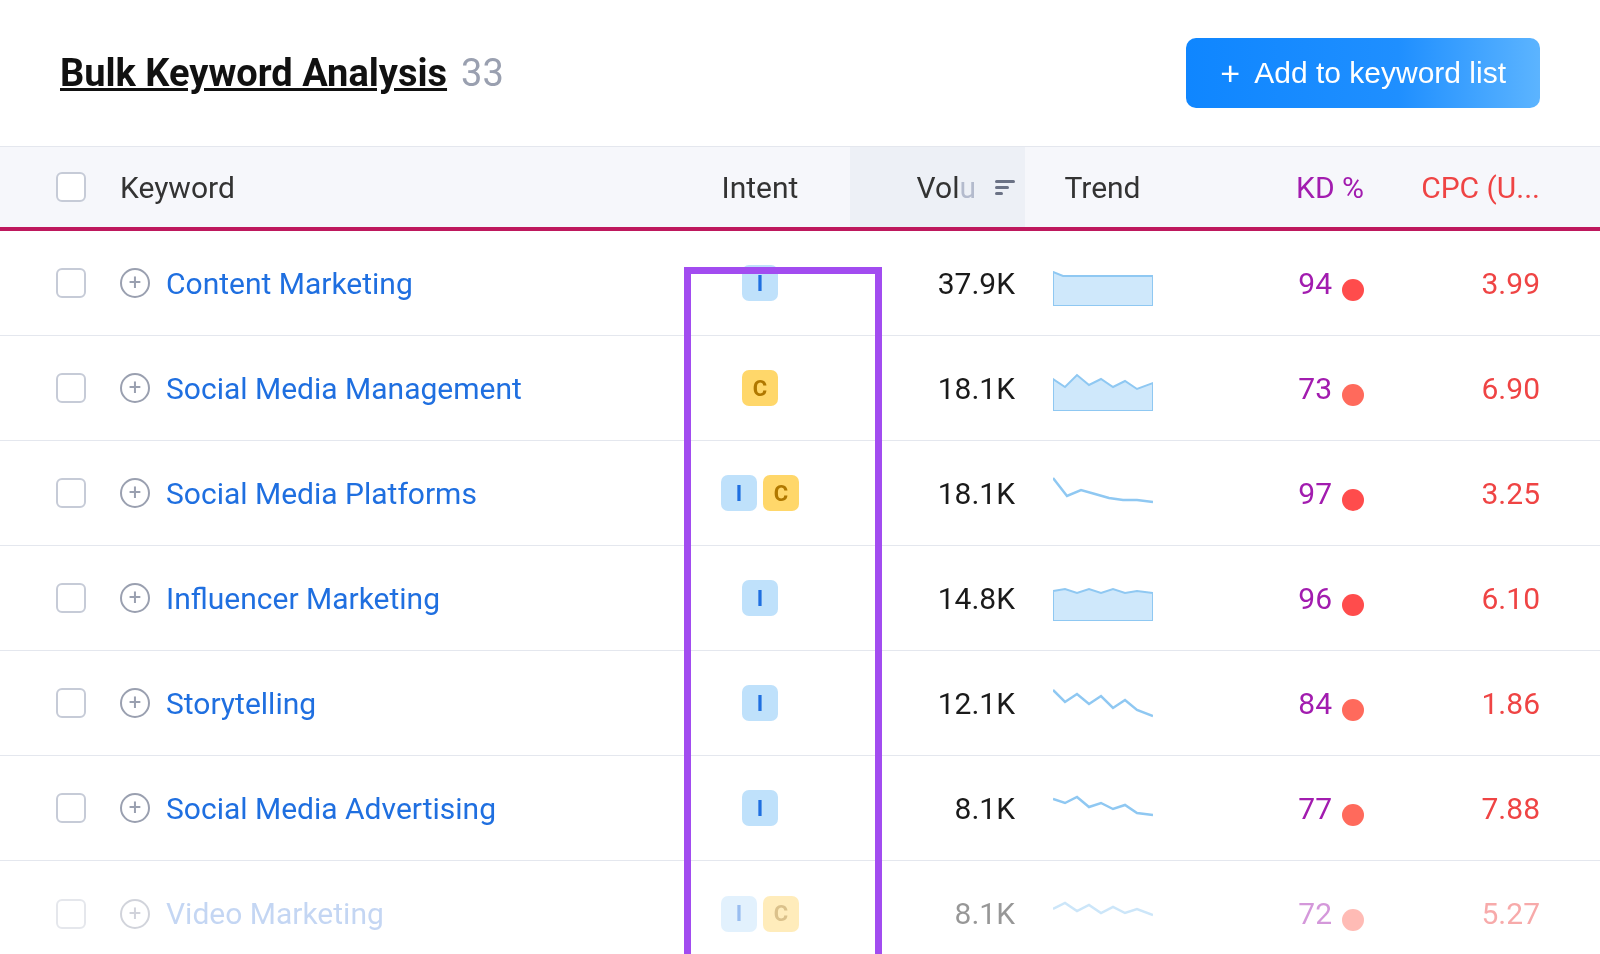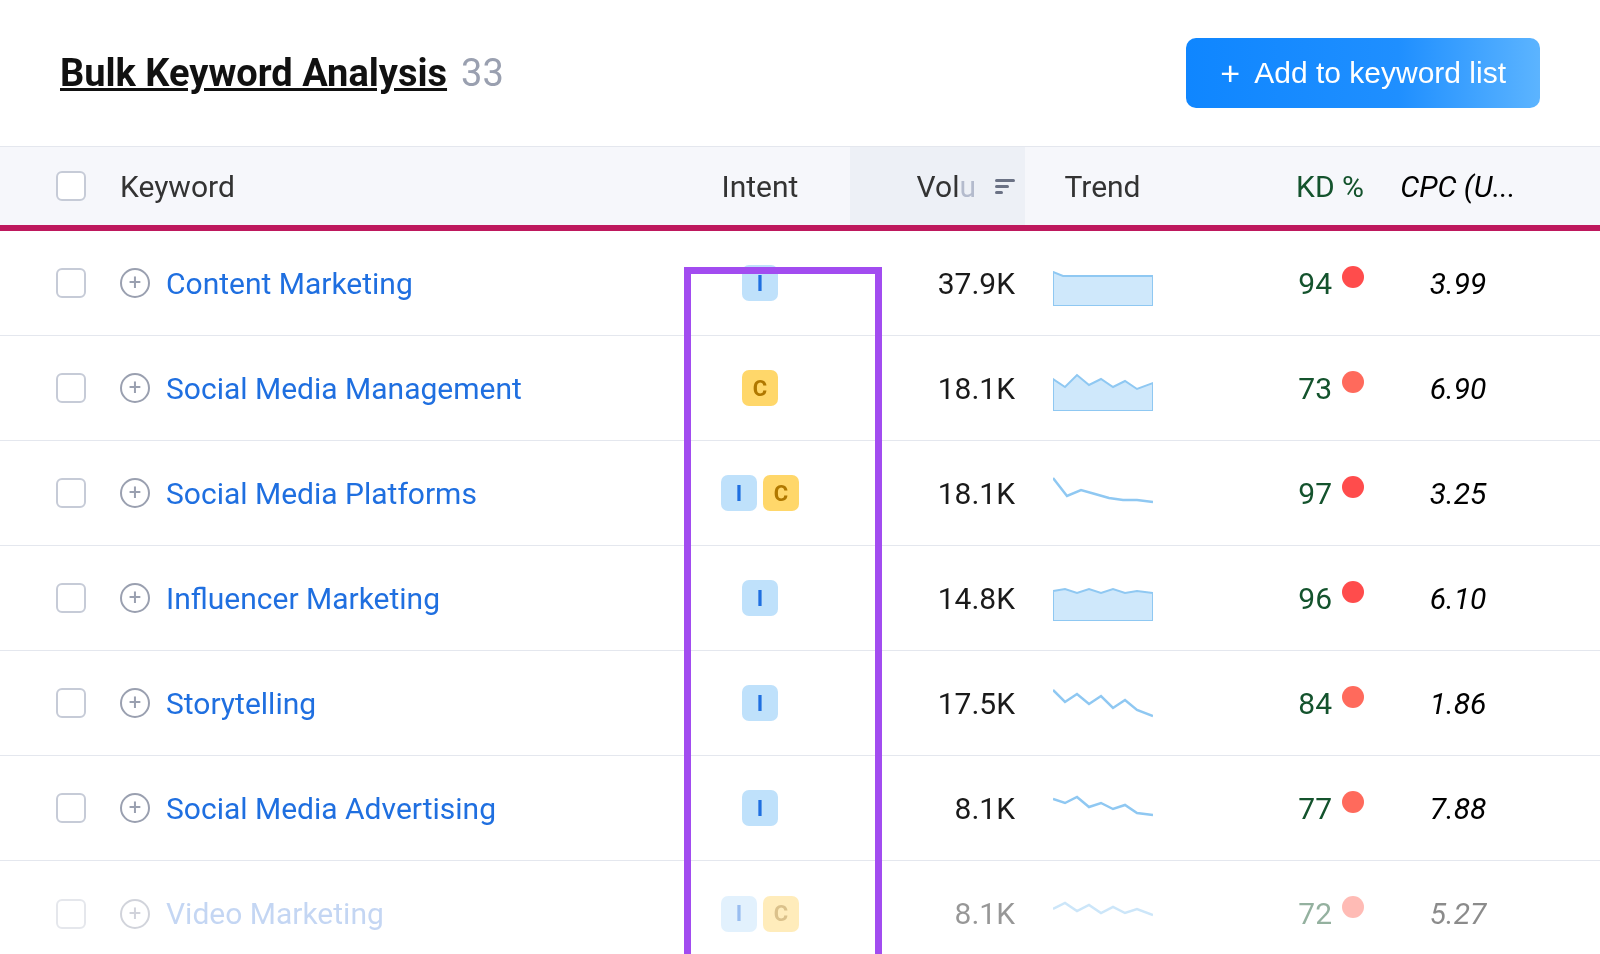--- a/index.html
+++ b/index.html
@@ -57,32 +57,32 @@
   }
 
   .table {
     width: 100%;
     border-top: 1px solid #e4e7ee;
   }
   .thead {
     display: flex;
     align-items: center;
     background: #f6f7fb;
-    border-bottom: 6px solid #be185d;
+    border-bottom: 4px solid #be185d;
     height: 84px;
     padding: 0 60px 0 56px;
     position: relative;
   }
   .col-check { width: 64px; display:flex; align-items:center; }
   .col-keyword { flex: 1; display:flex; align-items:center; font-size: 30px; color:#333; }
   .col-intent { width: 180px; display:flex; align-items:center; justify-content:center; font-size: 30px; color:#333; position:relative; }
   .col-volume { width: 175px; display:flex; align-items:center; justify-content:flex-end; font-size: 30px; color:#333; gap:15px; padding-right: 10px; }
   .col-trend { width: 155px; display:flex; align-items:center; justify-content:center; font-size: 30px; color:#333; }
-  .col-kd { width: 190px; display:flex; align-items:flex-start; justify-content:flex-end; font-size: 30px; color:#14532d; gap:10px; padding-right:6px; }
-  .col-cpc { width: 170px; display:flex; align-items:center; justify-content:center; font-size: 30px; color:#000000; padding-left: 6px; font-style: italic; }
+  .col-kd { width: 190px; display:flex; align-items:flex-end; justify-content:flex-end; font-size: 30px; color:#a21caf; gap:10px; padding-right:6px; }
+  .col-cpc { width: 170px; display:flex; align-items:center; justify-content:flex-end; font-size: 30px; color:#ef4444; padding-left: 6px; }
 
   .thead .col-volume { background:#edf0f6; height:100%; }
   .thead .col-volume span.faded { color:#b4bbcd; }
 
   .sort-icon { display:inline-flex; flex-direction:column; gap:3px; margin-left:4px; }
   .sort-icon .bar { height:3px; background:#6b7285; border-radius:2px; }
   .sort-icon .b1 { width:20px; }
   .sort-icon .b2 { width:14px; }
   .sort-icon .b3 { width:8px; }
 
@@ -320,21 +320,21 @@
             <div class="checkbox"></div>
           </div>
           <div class="col-keyword">
             <span class="expand">+</span>
             <a class="kw-link">Storytelling</a>
           </div>
           <div class="col-intent">
             <span class="intent-badge intent-I">I</span>
           </div>
           <div class="col-volume">
-            <span class="vol">17.5K</span>
+            <span class="vol">12.1K</span>
           </div>
           <div class="col-trend">
             <svg class="trend-svg" viewBox="0 0 100 46">
               <path d="M0,10 L12,22 L24,14 L36,24 L48,16 L60,28 L72,20 L84,30 L100,36" fill="none" stroke="#8fc8f2" stroke-width="2.5"></path>
             </svg>
           </div>
           <div class="col-kd">
             <span class="kd-val">84</span>
             <span class="kd-dot kd-orange"></span>
           </div>

